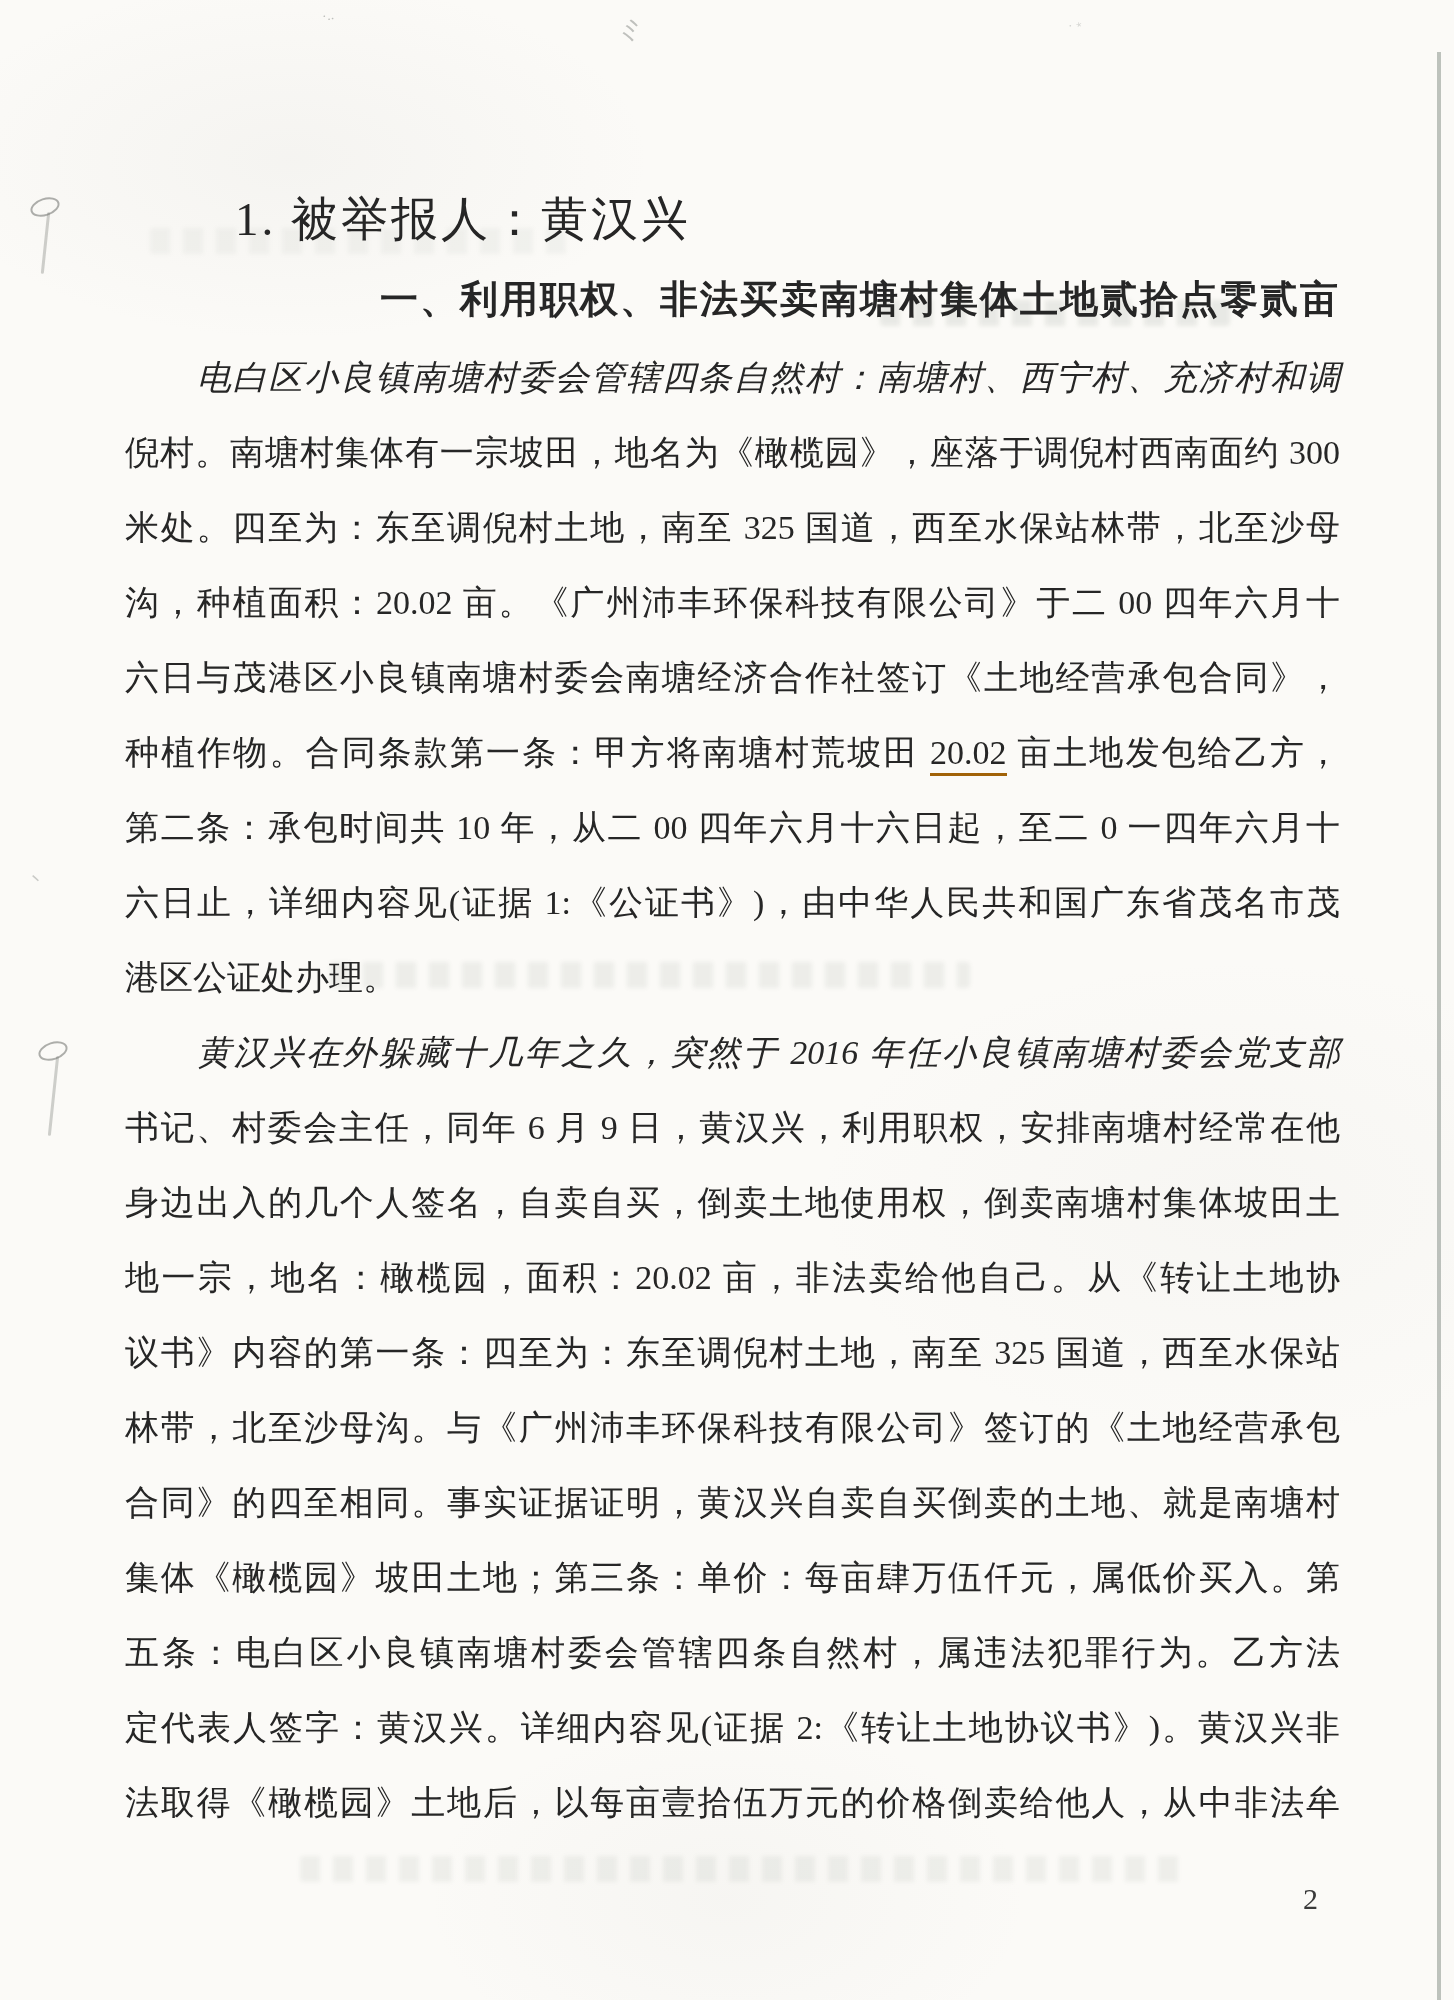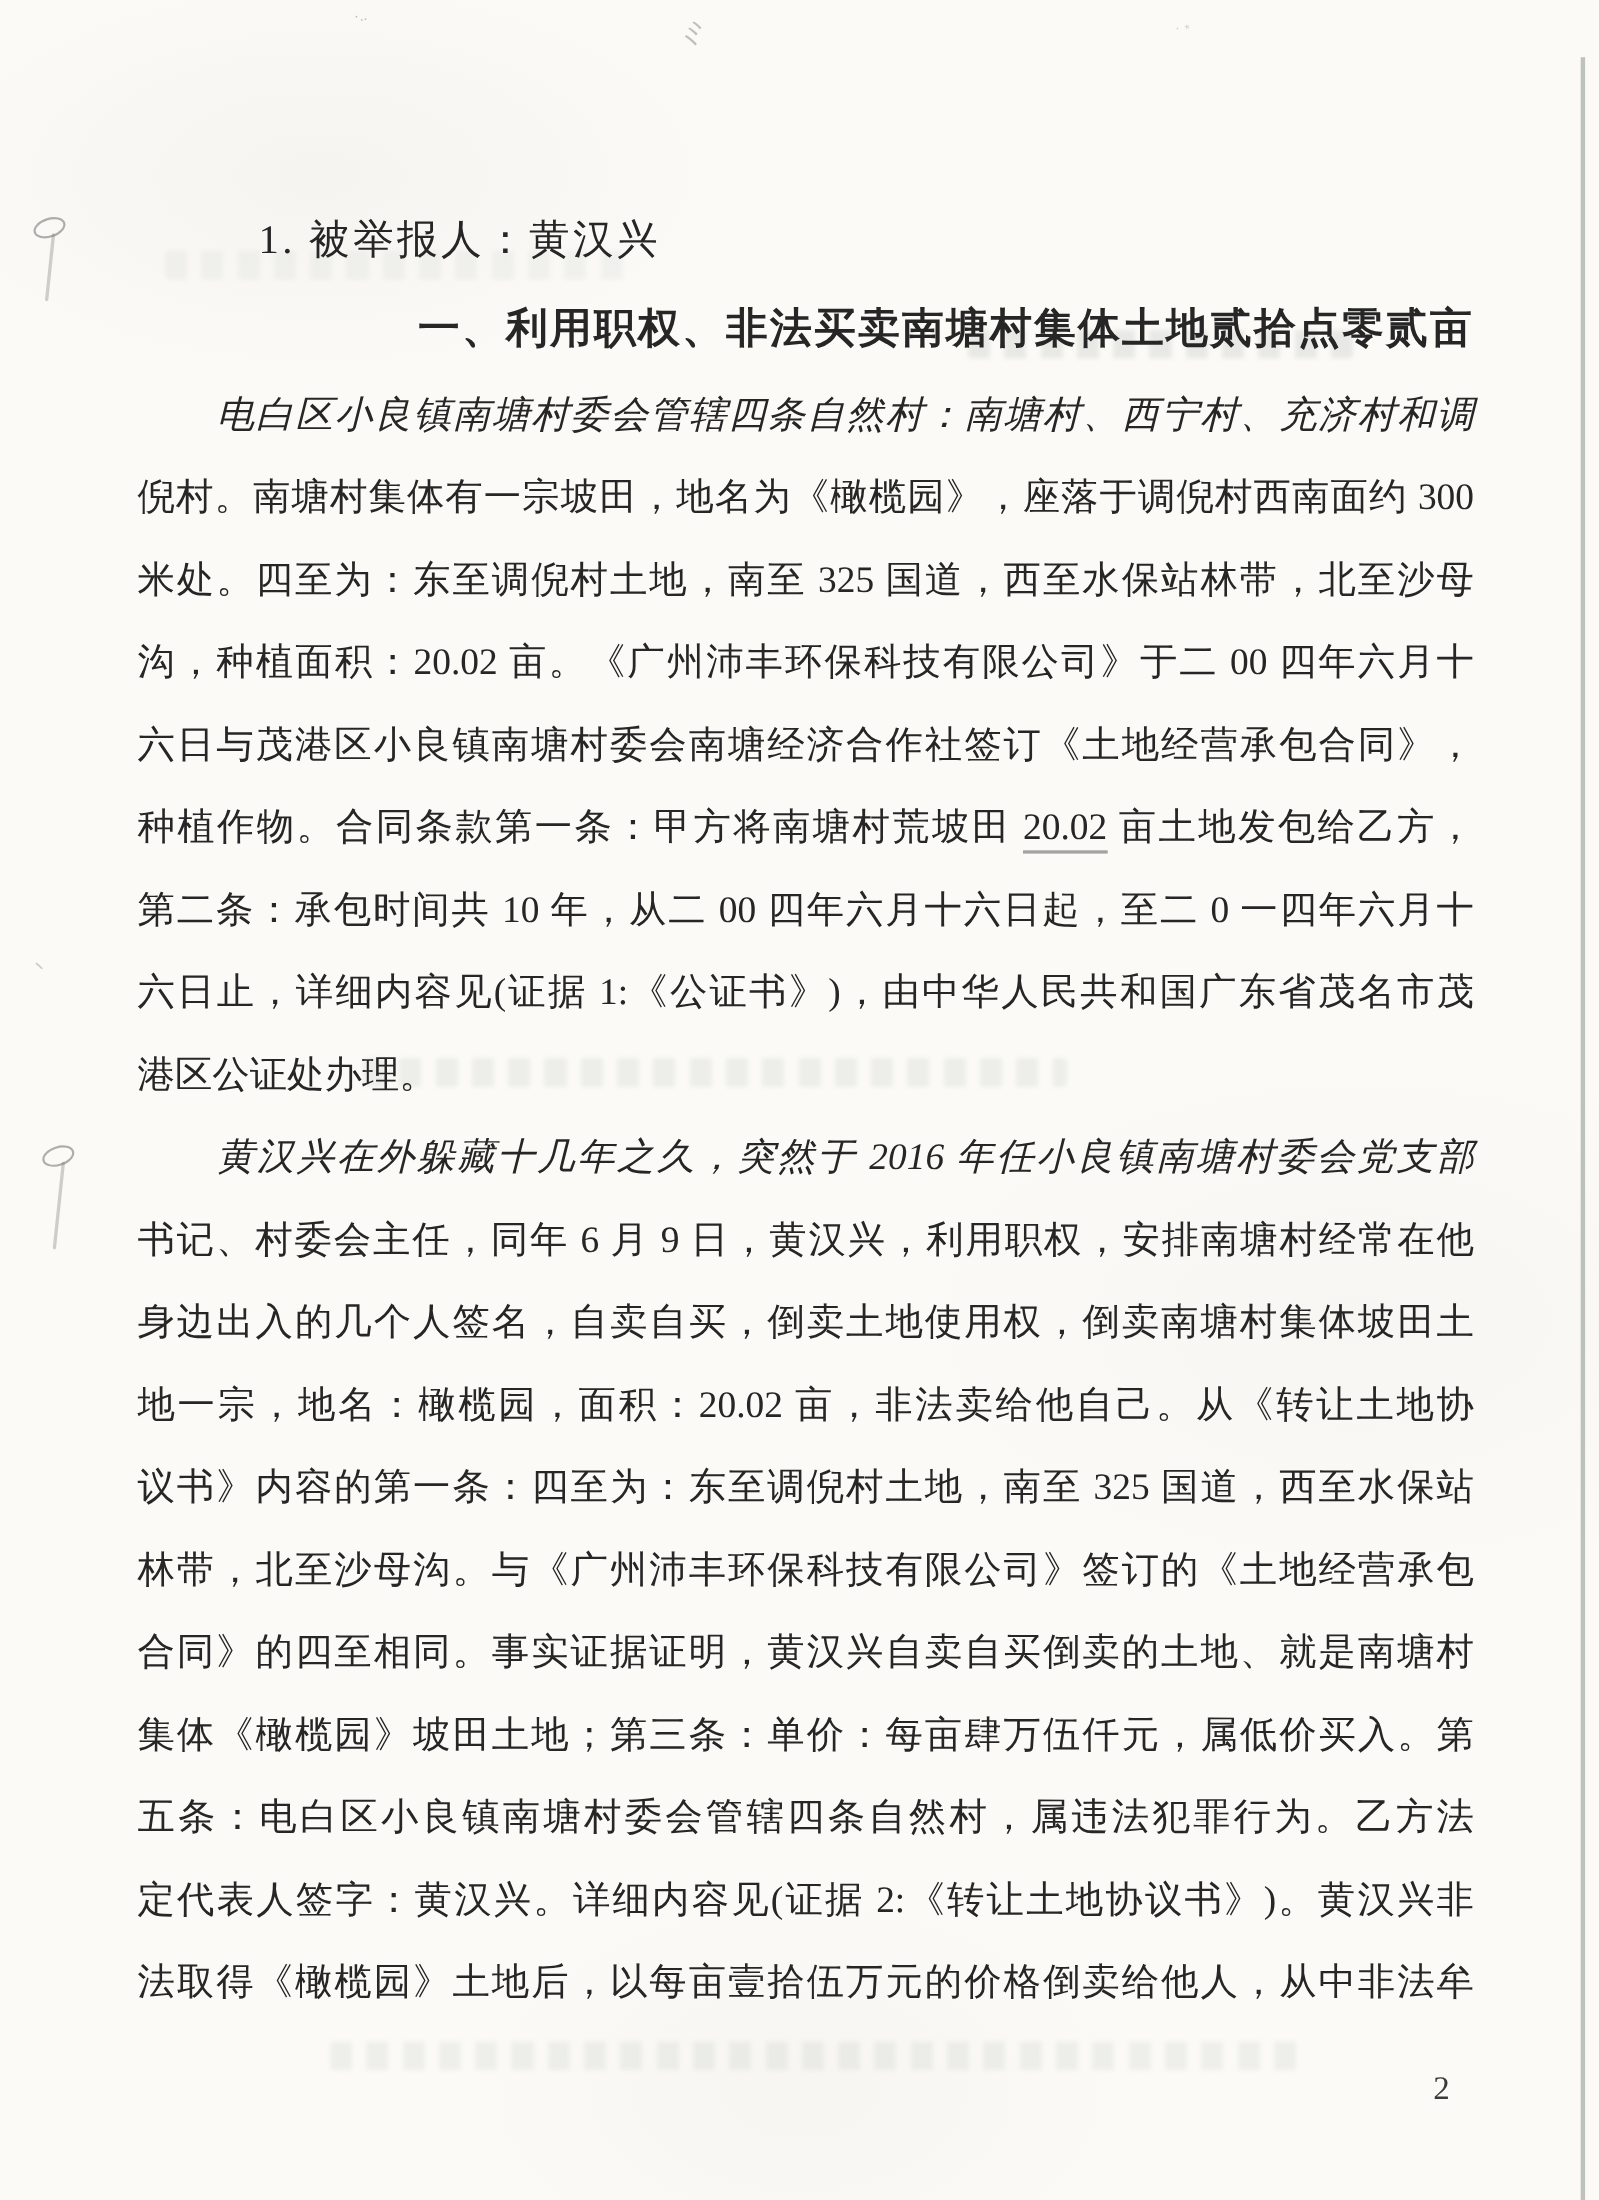--- a/index.html
+++ b/index.html
@@ -18,21 +18,21 @@
     background:
       radial-gradient(ellipse 600px 300px at 20% 8%, rgba(190,190,185,.10), transparent 60%),
       radial-gradient(ellipse 700px 400px at 85% 60%, rgba(200,200,195,.08), transparent 60%),
       radial-gradient(ellipse 500px 300px at 50% 95%, rgba(190,190,185,.08), transparent 60%);
     pointer-events:none;
   }
   .content{
     position:absolute;left:125px;top:180px;width:1215px;
   }
   .title-line{
-    font-size:37px;line-height:78px;
+    font-size:47px;line-height:78px;
     padding-left:110px;
     letter-spacing:3px;
     white-space:nowrap;
   }
   .heading-line{
     font-size:38px;line-height:82px;
     font-weight:bold;
     letter-spacing:2px;
     white-space:nowrap;
     text-align:right;
@@ -40,21 +40,21 @@
   .body-line{
     font-size:34px;line-height:75px;
     text-align:justify;
     text-align-last:justify;
     -moz-text-align-last:justify;
     text-justify:inter-character;
     height:75px;
   }
   .body-line.indent{padding-left:72px;font-style:italic;}
   .body-line.last{text-align-last:left;}
-  .u-part{border-bottom:3px solid #a3a3a3;padding-bottom:2px;}
+  .u-part{border-bottom:3px solid #a16207;padding-bottom:2px;}
   .page-number{
     position:absolute;left:1303px;top:1882px;
     font-size:30px;color:#3a3a3a;
   }
   
   .scan-line-right{
     position:absolute;left:1437px;top:52px;width:4px;height:1948px;
     background:#b2b7b1;opacity:.85;
   }
   .staple{

